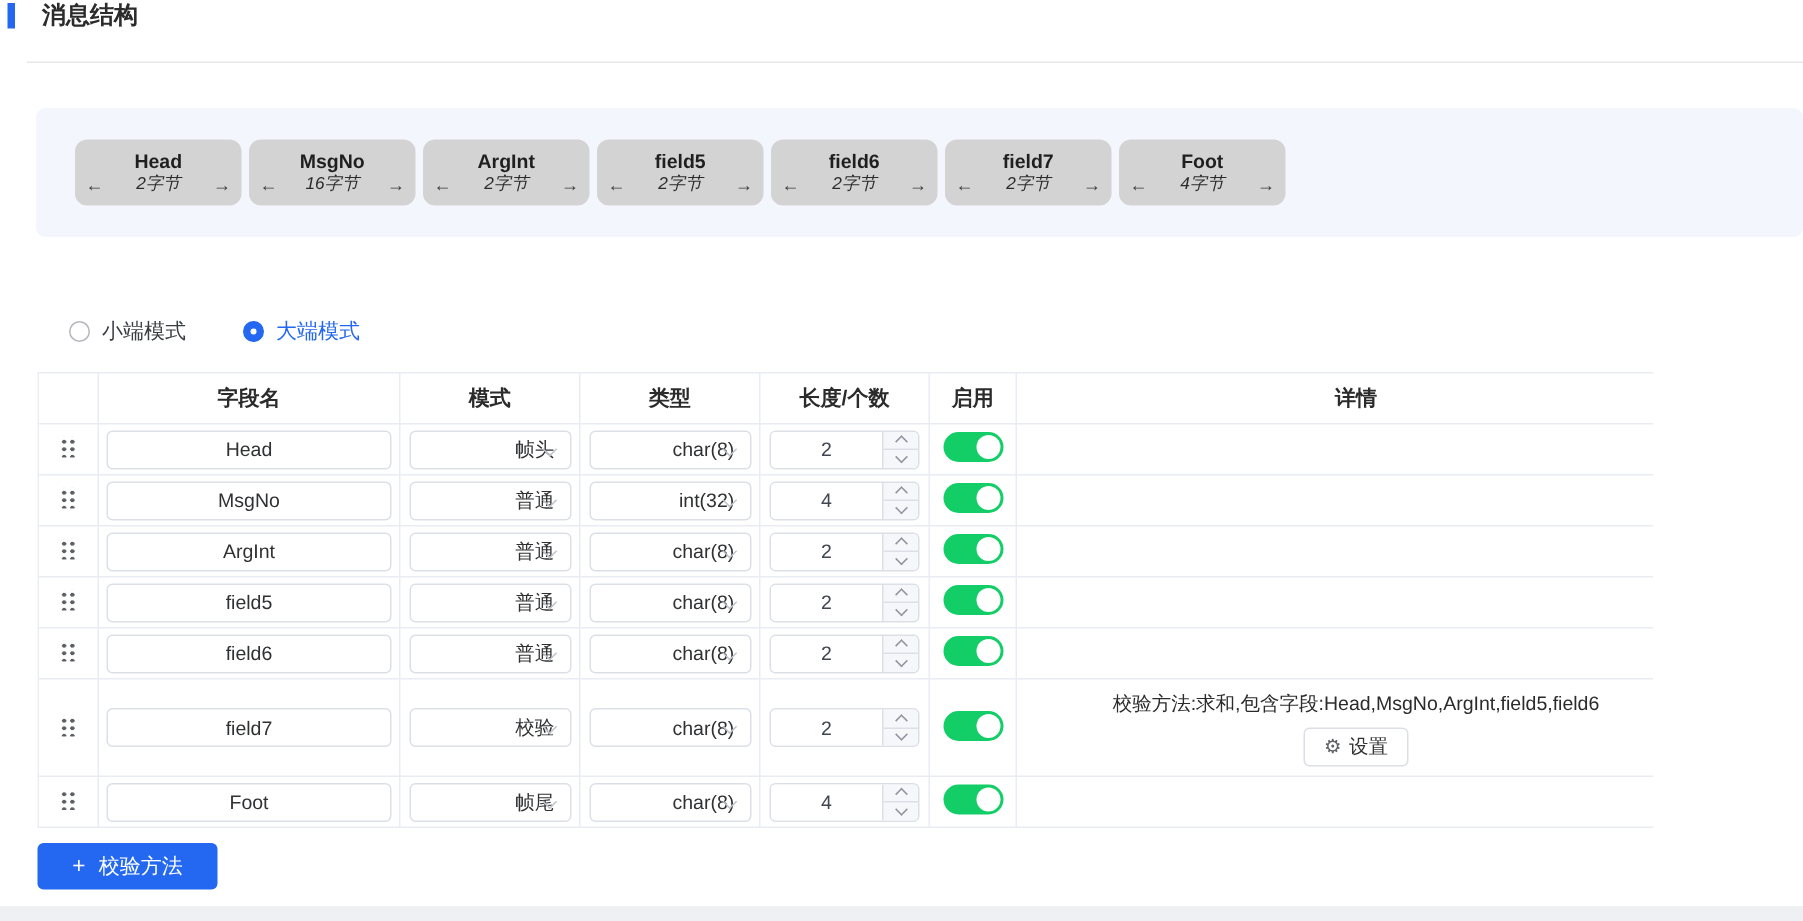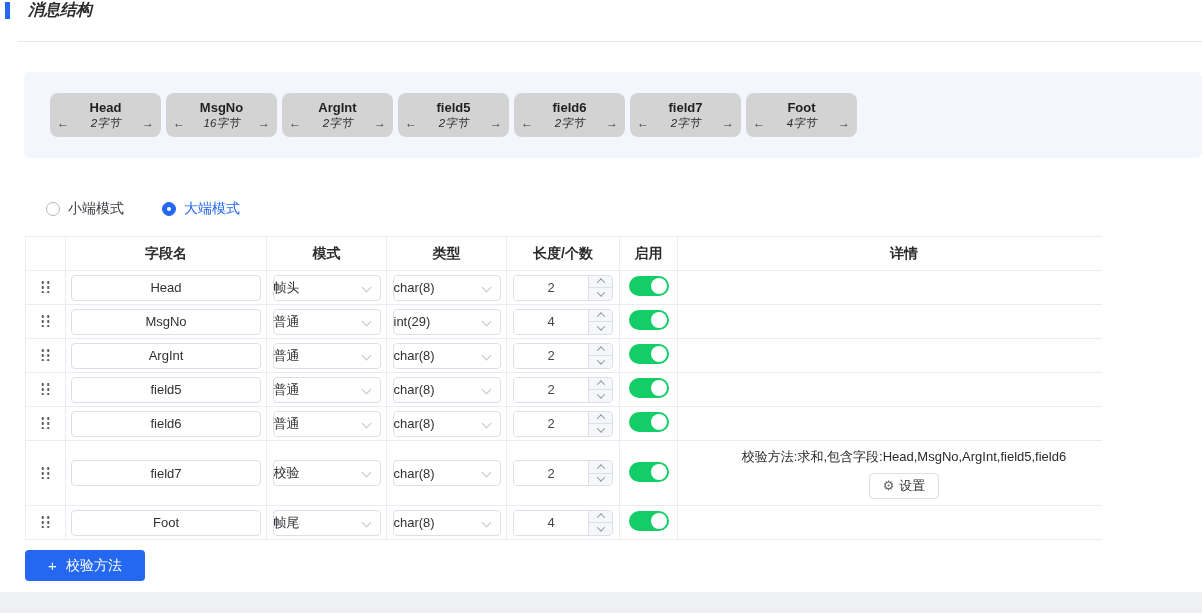--- a/index.html
+++ b/index.html
@@ -2,38 +2,38 @@
 <html style="--accent: #2468f2; --toggle-on: #13ce66;"><head>
 <meta charset="utf-8">
 <style>
   * { margin:0; padding:0; box-sizing:border-box; }
   html,body { width:1202px; height:614px; overflow:hidden; background:#fff;
     font-family:"Liberation Sans", sans-serif; color:#303133; }
 
   
   .section-header { display:flex; align-items:center; height:24px; margin-top:-2px; }
   .accent-bar { width:5px; height:17px; background:var(--accent,#2468f2); margin-left:5px; }
-  .section-title { font-size:16px; font-weight:bold; margin-left:18px; color:#2b2b2b;font-style:italic; }
+  .section-title { font-size:16px; font-weight:bold; margin-left:18px; color:#2b2b2b; }
   .divider { border-top:1px solid #e8e8e8; margin:19px 0 0 18px; }
 
   
   .panel { margin:30px 0 0 24px; height:86px; background:#f3f6fc; border-radius:6px;
     display:flex; align-items:center; }
   .blocks { display:flex; gap:5px; margin-left:26px; }
   .block { width:111px; height:44px; background:#d3d3d4; border-radius:8px;
     display:flex; flex-direction:column; justify-content:center; }
   .block-name { font-size:13px; font-weight:bold; text-align:center; color:#1f1f1f; line-height:17px; }
   .block-bottom { display:flex; align-items:center; justify-content:space-between;
     padding:0 7px; line-height:15px; }
   .block-arrow { font-size:12px; color:#3a3a3a; }
   .block-size { font-size:11.5px; color:#2b2b2b;font-style:italic; }
 
   
   .radio-row { display:flex; align-items:center; gap:38px; margin:42px 0 0 46px; }
-  .radio { display:flex; align-items:center; gap:8px; cursor:pointer; }
+  .radio { display:flex; align-items:center; gap:8px; cursor:pointer;margin-top:12px; }
   .radio-dot { width:14px; height:14px; border-radius:50%; border:1px solid #b4b7bd; background:#fff; position:relative; }
   .radio.on .radio-dot { background:var(--accent,#2468f2); border-color:var(--accent,#2468f2); }
   .radio.on .radio-dot::after { content:""; position:absolute; width:4px; height:4px; border-radius:50%;
     background:#fff; left:50%; top:50%; transform:translate(-50%,-50%); }
   .radio-label { font-size:14px; color:#3a3d42; }
   .radio.on .radio-label { color:var(--accent,#2468f2);font-family:Liberation Mono, monospace; }
 
   
   .table-wrap { margin:18px 0 0 25px; width:1077px; overflow:hidden; }
   table { border-collapse:collapse; table-layout:fixed; width:1250px; }
@@ -48,21 +48,21 @@
   .drag { display:inline-block; width:11px; height:14px;
     background-image:radial-gradient(circle,#5c6066 1.3px,transparent 1.4px);
     background-size:5.5px 5px; background-position:0 1px; cursor:grab; }
 
   .cell-input { width:190px; height:26px; border:1px solid #dcdfe6; border-radius:4px;
     text-align:center; font-size:13px; color:#303133; outline:none; background:#fff;
     font-family:"Liberation Sans",sans-serif; }
   .cell-input.extra { width:130px; margin-left:8px; display:block; }
 
   .select { width:108px; height:26px; border:1px solid #dcdfe6; border-radius:4px; background:#fff;
-    display:inline-flex; align-items:center; justify-content:flex-start; position:relative; cursor:pointer; }
+    display:inline-flex; align-items:center; justify-content:flex-end; position:relative; cursor:pointer; }
   .select-value { font-size:13px; color:#303133; margin-right:10px; }
   .chev { position:absolute; right:10px; top:8px; width:7px; height:7px;
     border-right:1.5px solid #c0c4cc; border-bottom:1.5px solid #c0c4cc; transform:rotate(45deg); }
 
   .numbox { width:100px; height:26px; border:1px solid #dcdfe6; border-radius:4px; background:#fff;
     display:inline-flex; overflow:hidden; }
   .num-input { width:74px; border:none; outline:none; text-align:center; font-size:13px; color:#414750;
     font-family:"Liberation Sans",sans-serif; }
   .spin { width:26px; border-left:1px solid #dcdfe6; display:flex; flex-direction:column; background:#f5f7fa; }
   .spin-btn { flex:1; display:flex; align-items:center; justify-content:center; cursor:pointer; }
@@ -244,21 +244,21 @@
     <td><span class="drag"></span></td>
     <td><input class="cell-input" value="MsgNo" style=""></td>
     <td>
       <div class="select">
         <span class="select-value">普通</span>
         <i class="chev"></i>
       </div>
     </td>
     <td>
       <div class="select">
-        <span class="select-value">int(29)</span>
+        <span class="select-value">int(32)</span>
         <i class="chev"></i>
       </div>
     </td>
     <td>
       <div class="numbox">
         <input class="num-input" value="4" style="">
         <div class="spin">
           <div class="spin-btn spin-up">
                   <i class="spin-chev"></i>
                 </div>

